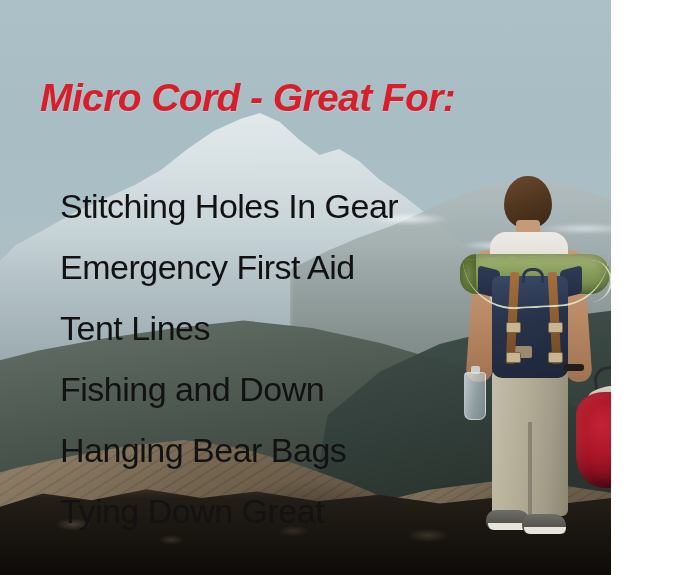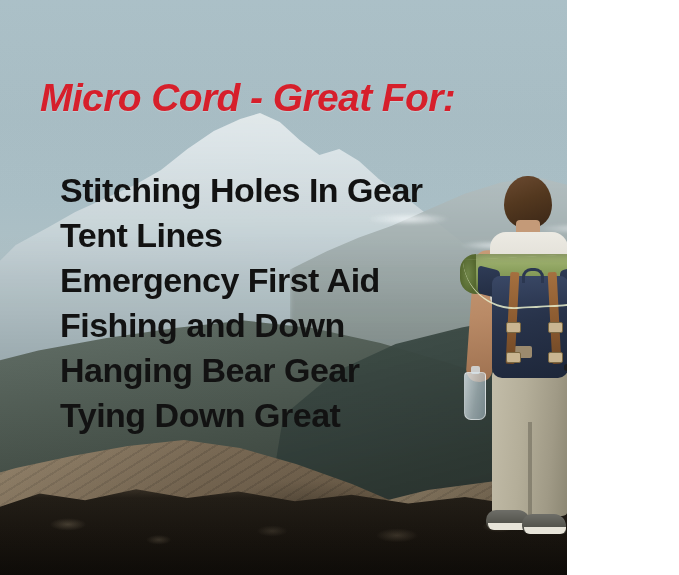--- a/index.html
+++ b/index.html
@@ -6,21 +6,21 @@
     margin: 0;
     padding: 0;
     background: #ffffff;
   }
   body {
     font-family: "Liberation Sans", sans-serif;
   }
 
   #promo-card {
     position: relative;
-    width: 567px;
+    width: 611px;
     height: 575px;
     overflow: hidden;
     background: #a9bdc4;
   }
 
   
   .scene {
     position: absolute;
     inset: 0;
     overflow: hidden;
@@ -391,25 +391,26 @@
   .benefit-list {
     position: absolute;
     left: 60px;
     top: 168px;
     margin: 0;
     padding: 0;
     list-style: none;
   }
   .benefit-list li {
     font-size: 34px;
-    font-weight: 700;
+    font-weight: 400;
     line-height: 45px;
     letter-spacing: -.5px;
     color: #121212;
     white-space: nowrap;
+    margin-top: 16px;
   }
 </style>
 </head>
 <body>
 
 <div id="promo-card">
 
   <div class="scene">
     <div class="sky"></div>
     <div class="volcano"></div>
@@ -454,20 +455,20 @@
     <div class="wrist-band"></div>
     <div class="sack-handle"></div>
     <div class="sack-top"></div>
     <div class="sack"></div>
   </div>
 
   <div class="headline">Micro Cord - Great For:</div>
 
   <ul class="benefit-list">
     <li>Stitching Holes In Gear</li>
+    <li>Emergency First Aid</li>
     <li>Tent Lines</li>
-    <li>Emergency First Aid</li>
     <li>Fishing and Down</li>
-    <li>Hanging Bear Gear</li>
+    <li>Hanging Bear Bags</li>
     <li>Tying Down Great</li>
   </ul>
 
 </div>
 
 </body></html>

